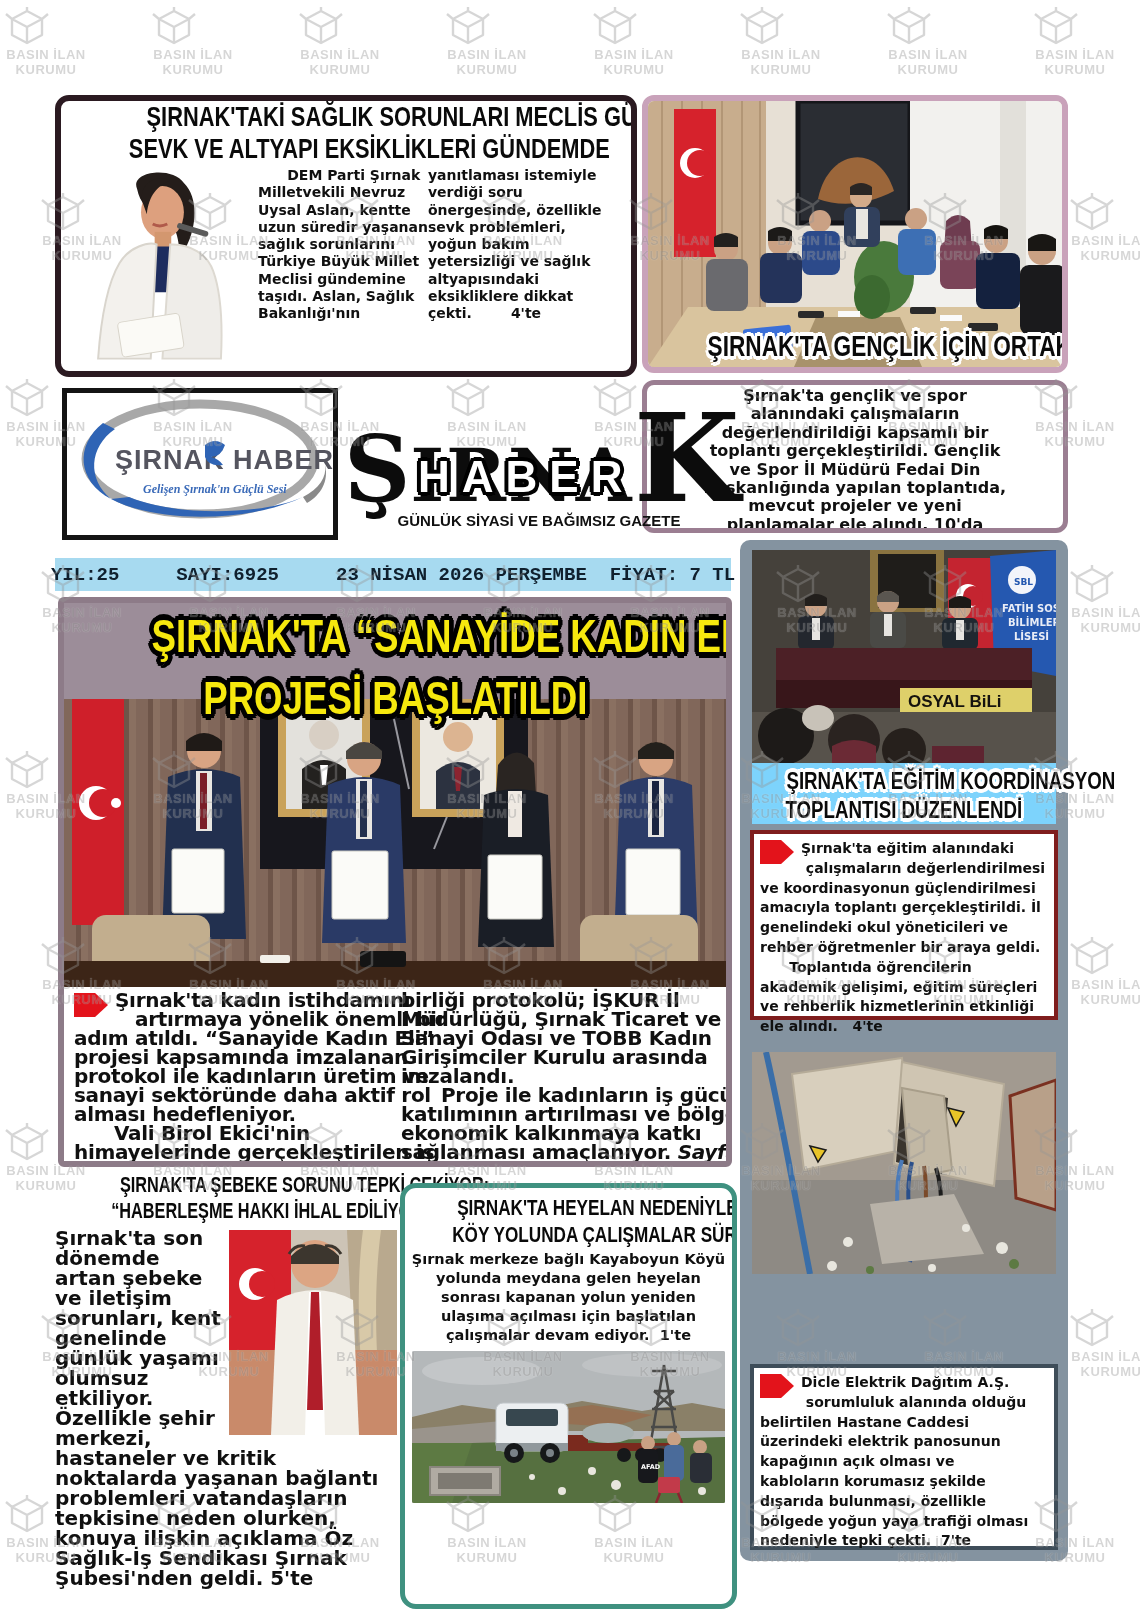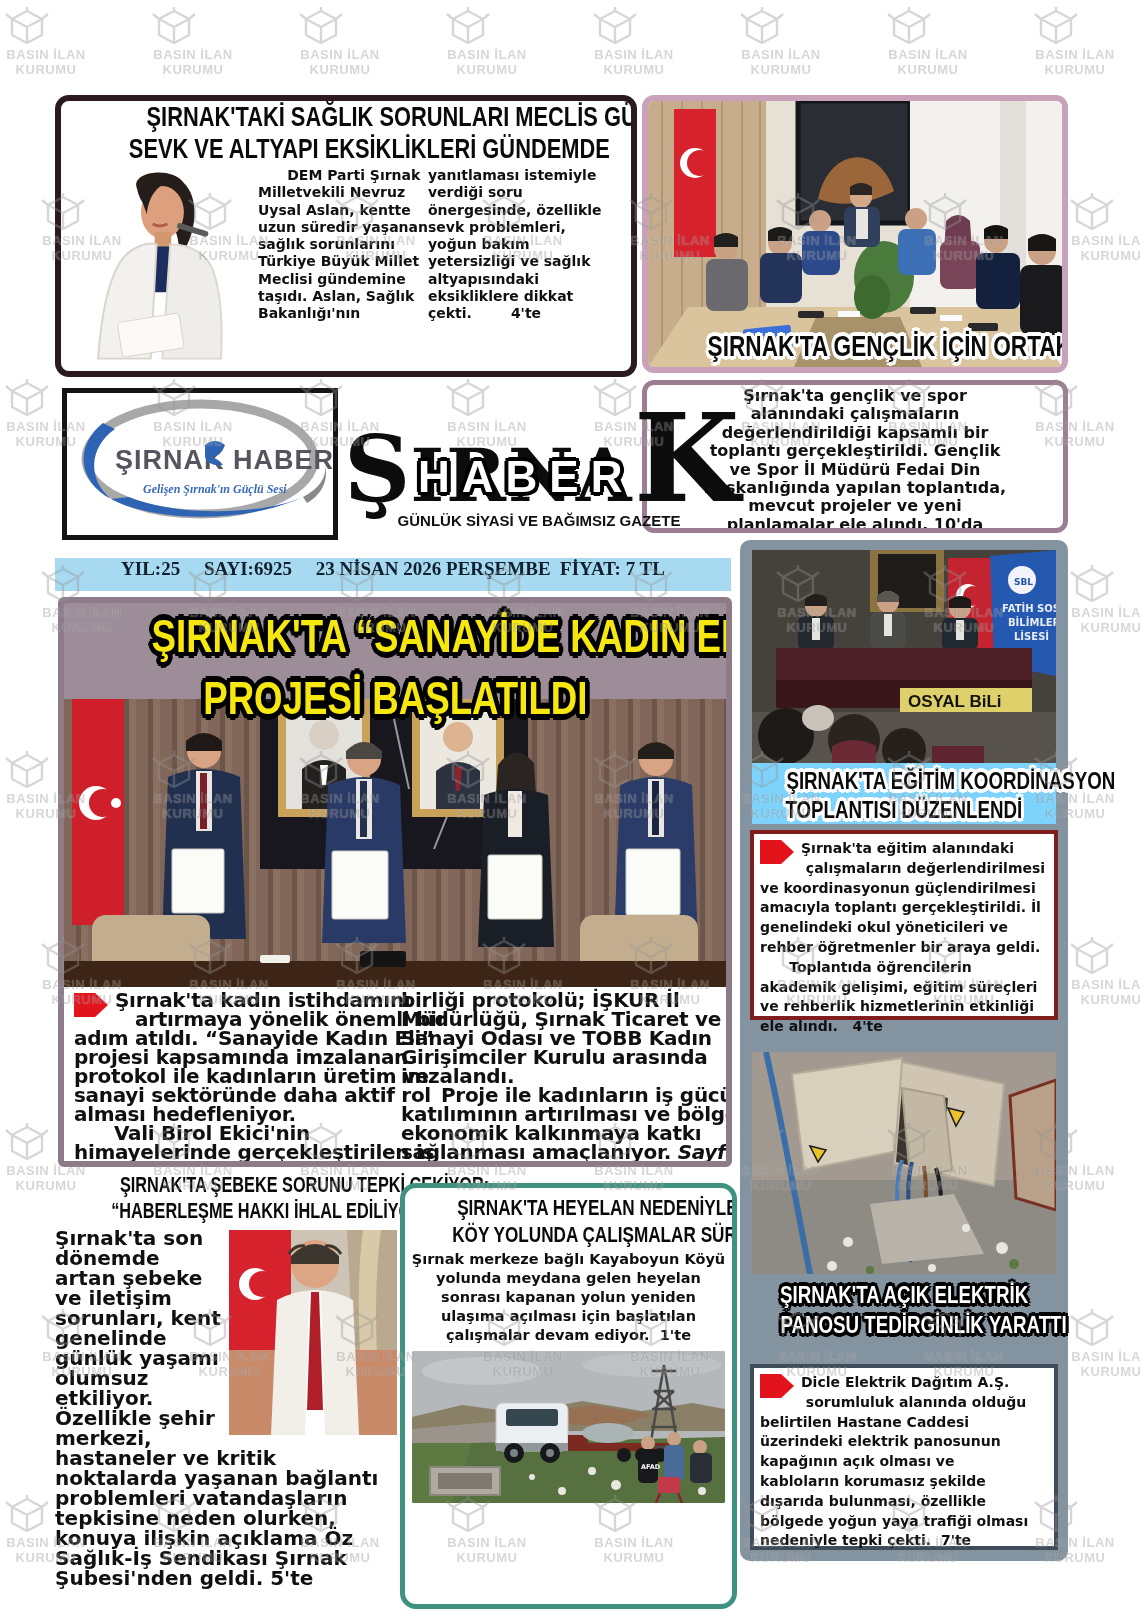--- a/index.html
+++ b/index.html
@@ -37,22 +37,22 @@
   .mh-first{font-size:92px;}
   .mh-mid{font-size:72px;letter-spacing:2px;}
   .mh-last{font-size:122px;}
   #mh-word2{position:absolute;left:74px;top:66px;font-family:"Liberation Sans",sans-serif;
             font-weight:900;font-size:44px;letter-spacing:12px;color:#fff;
             text-shadow:-3px -3px 0 #000,3px -3px 0 #000,-3px 3px 0 #000,3px 3px 0 #000,
             -4px 0 0 #000,4px 0 0 #000,0 -4px 0 #000,0 4px 0 #000;}
   #mh-sub{position:absolute;left:0;top:126px;width:100%;text-align:center;
           font-family:"Liberation Sans",sans-serif;font-weight:700;font-size:15px;color:#101010;}
   #info-bar{left:55px;top:558px;width:676px;height:33px;background:#a7daf0;z-index:2;
-            display:flex;justify-content:center;
-            font-family:Liberation Serif, serif;font-weight:800;font-size:19px;color:#10202e;}
+            display:flex;align-items:center;justify-content:center;
+            font-family:Liberation Mono, monospace;font-weight:800;font-size:19px;color:#10202e;}
   
   #health-card{left:55px;top:95px;width:582px;height:282px;border:6px solid #2b1a21;border-radius:14px;overflow:hidden;}
   #health-card .hl{font-size:28px;line-height:32px;}
   #health-body{display:flex;padding:2px 6px 0 2px;}
   #health-col1,#health-col2{font-size:14px;line-height:17.3px;}
   
   #youth-photo-card{left:642px;top:95px;width:426px;height:278px;border:6px solid #c9a2ba;
                     border-radius:12px;overflow:hidden;background:#e4ddd2;}
   #youth-headline{position:absolute;left:0;bottom:4px;width:100%;}
   #youth-headline .cond{font-size:29px;}
@@ -918,24 +918,20 @@
             <circle cx="80" cy="214" r="5"></circle>
             <circle cx="180" cy="216" r="4"></circle>
           </g>
         <g fill="#5d7a43">
             <circle cx="262" cy="212" r="5"></circle>
             <circle cx="118" cy="218" r="4"></circle>
           </g>
       </svg>
     </div>
 
-    <div class="hlwrap" id="elec-headline">
-      <span class="cond ring-b">ŞIRNAK'TA AÇIK ELEKTRİK</span><br>
-      <span class="cond ring-b">PANOSU TEDİRGİNLİK YARATTI</span>
-    </div>
 
     <div class="txtbox" id="elec-textbox">
       <span class="bullet"></span>
       <span class="body-txt pre">Dicle Elektrik Dağıtım A.Ş.
  sorumluluk alanında olduğu
 belirtilen Hastane Caddesi
 üzerindeki elektrik panosunun
 kapağının açık olması ve
 kabloların korumasız şekilde
 dışarıda bulunması, özellikle

